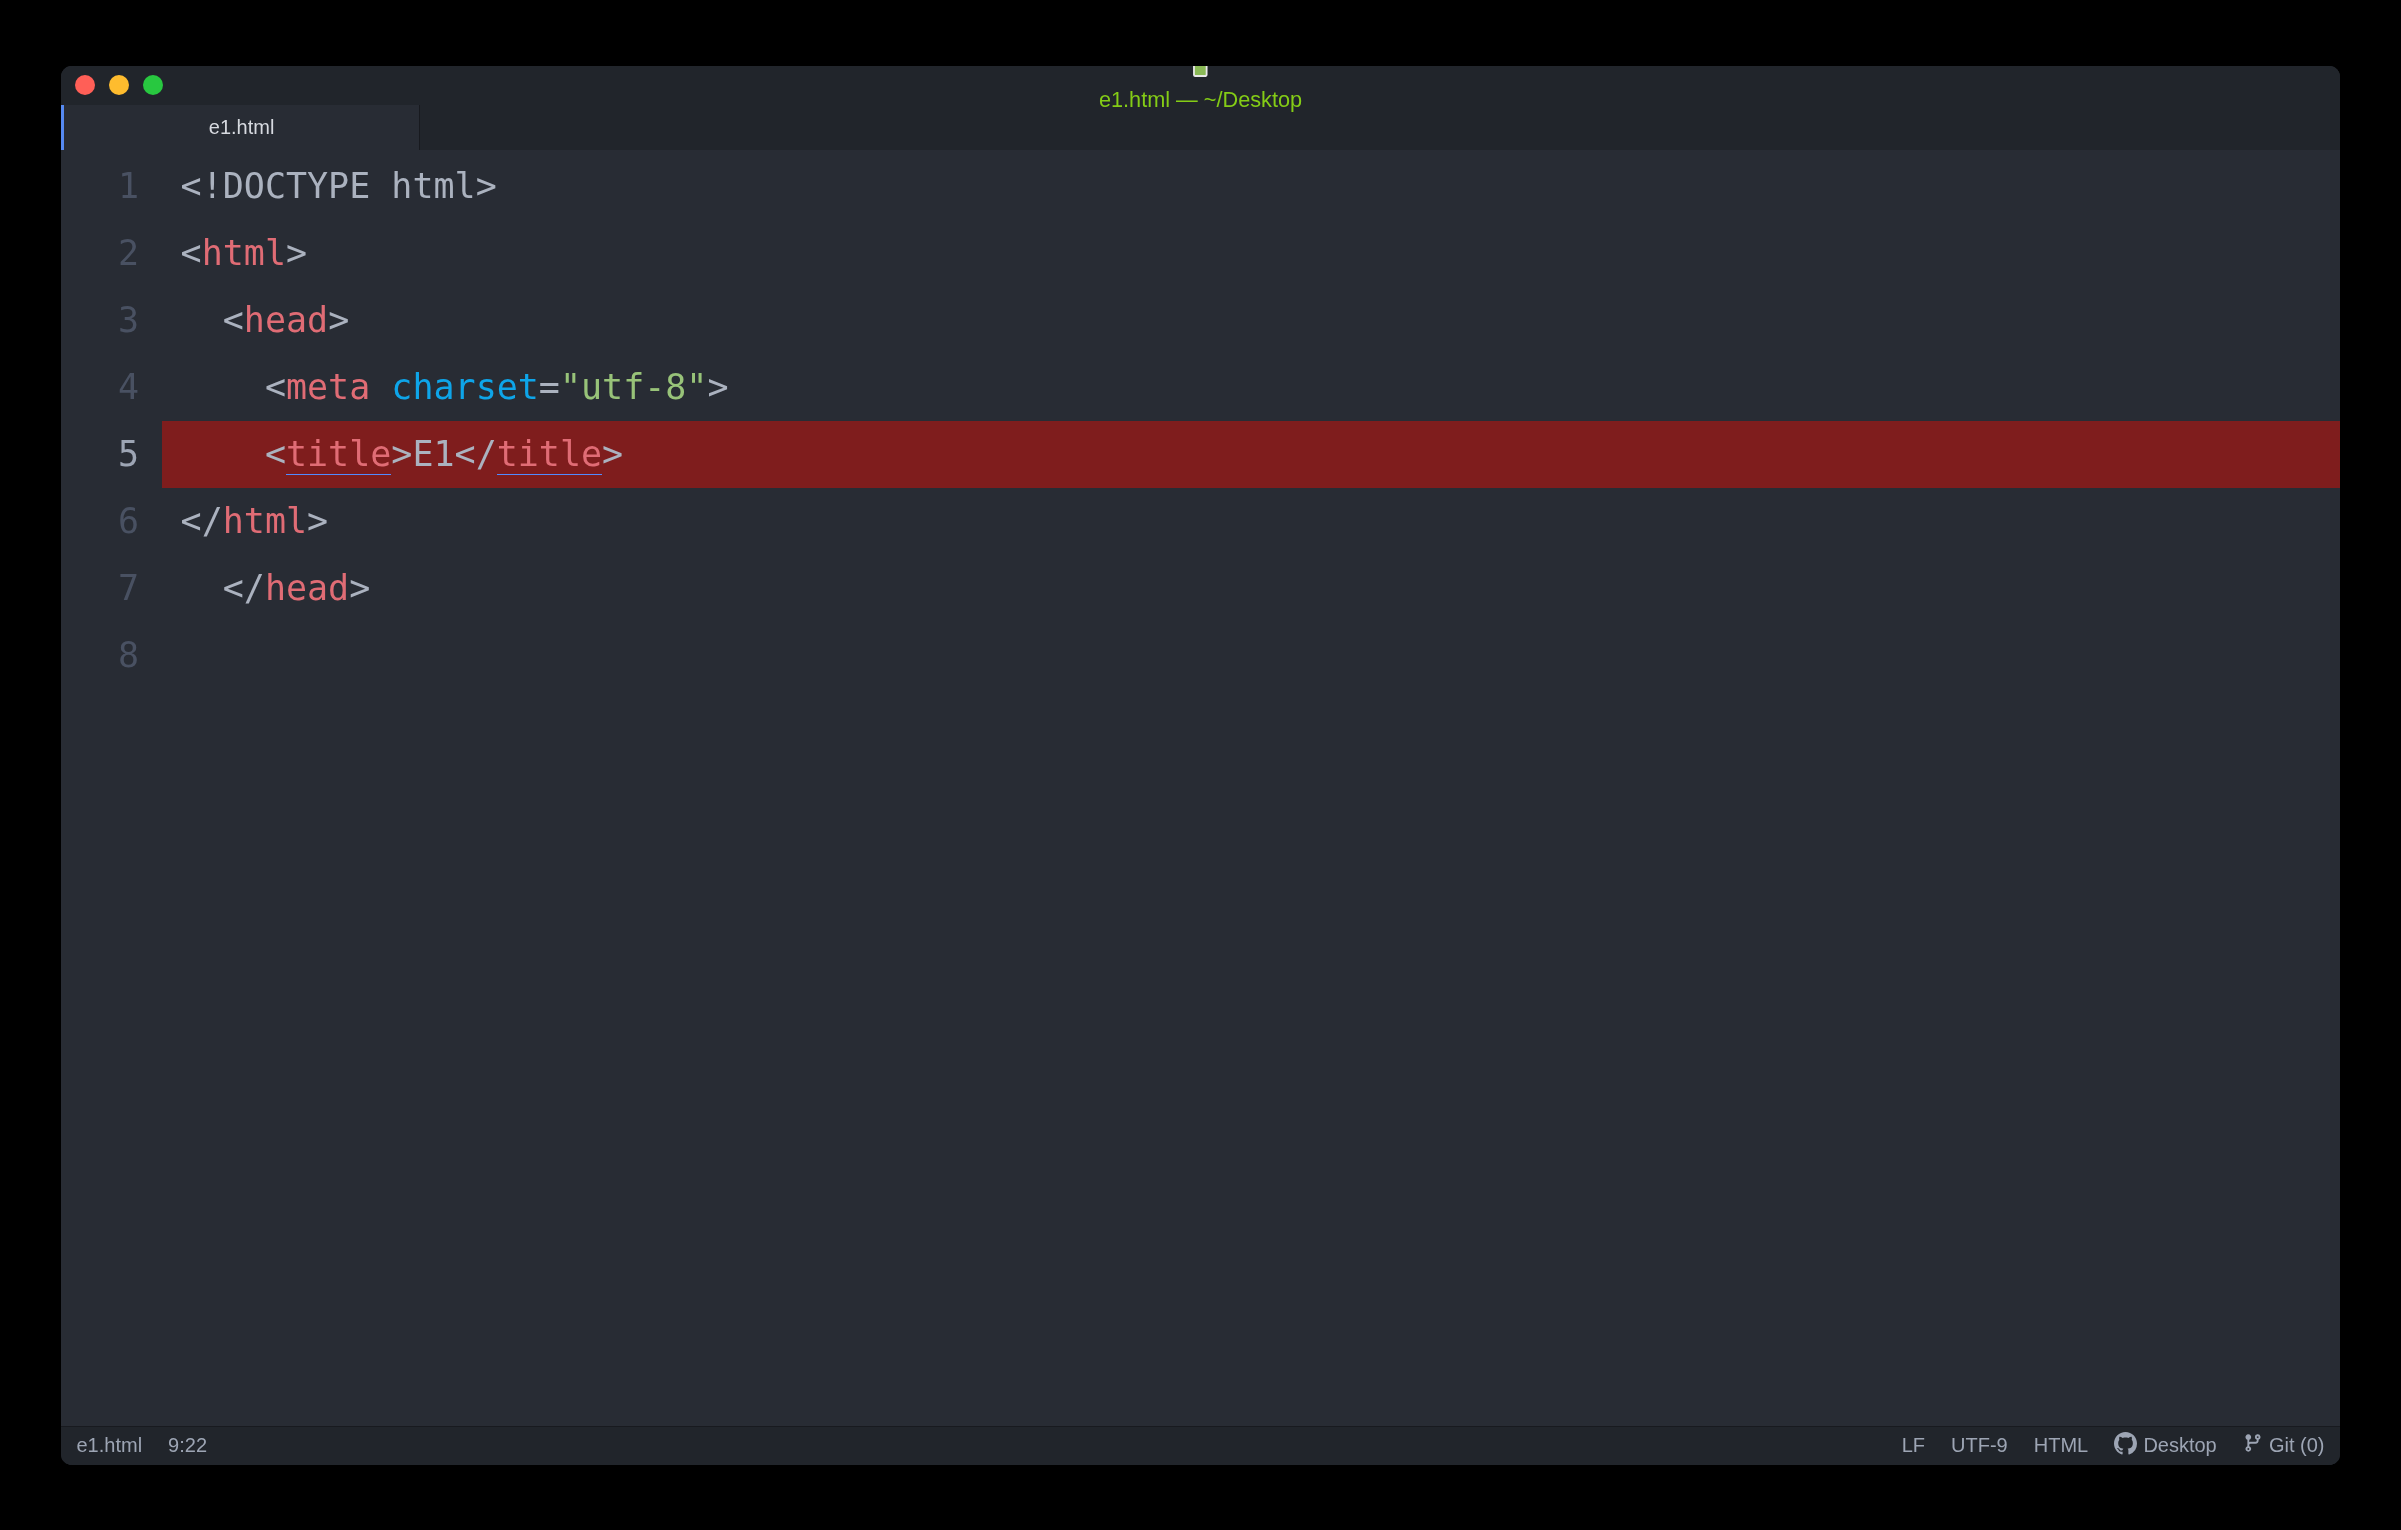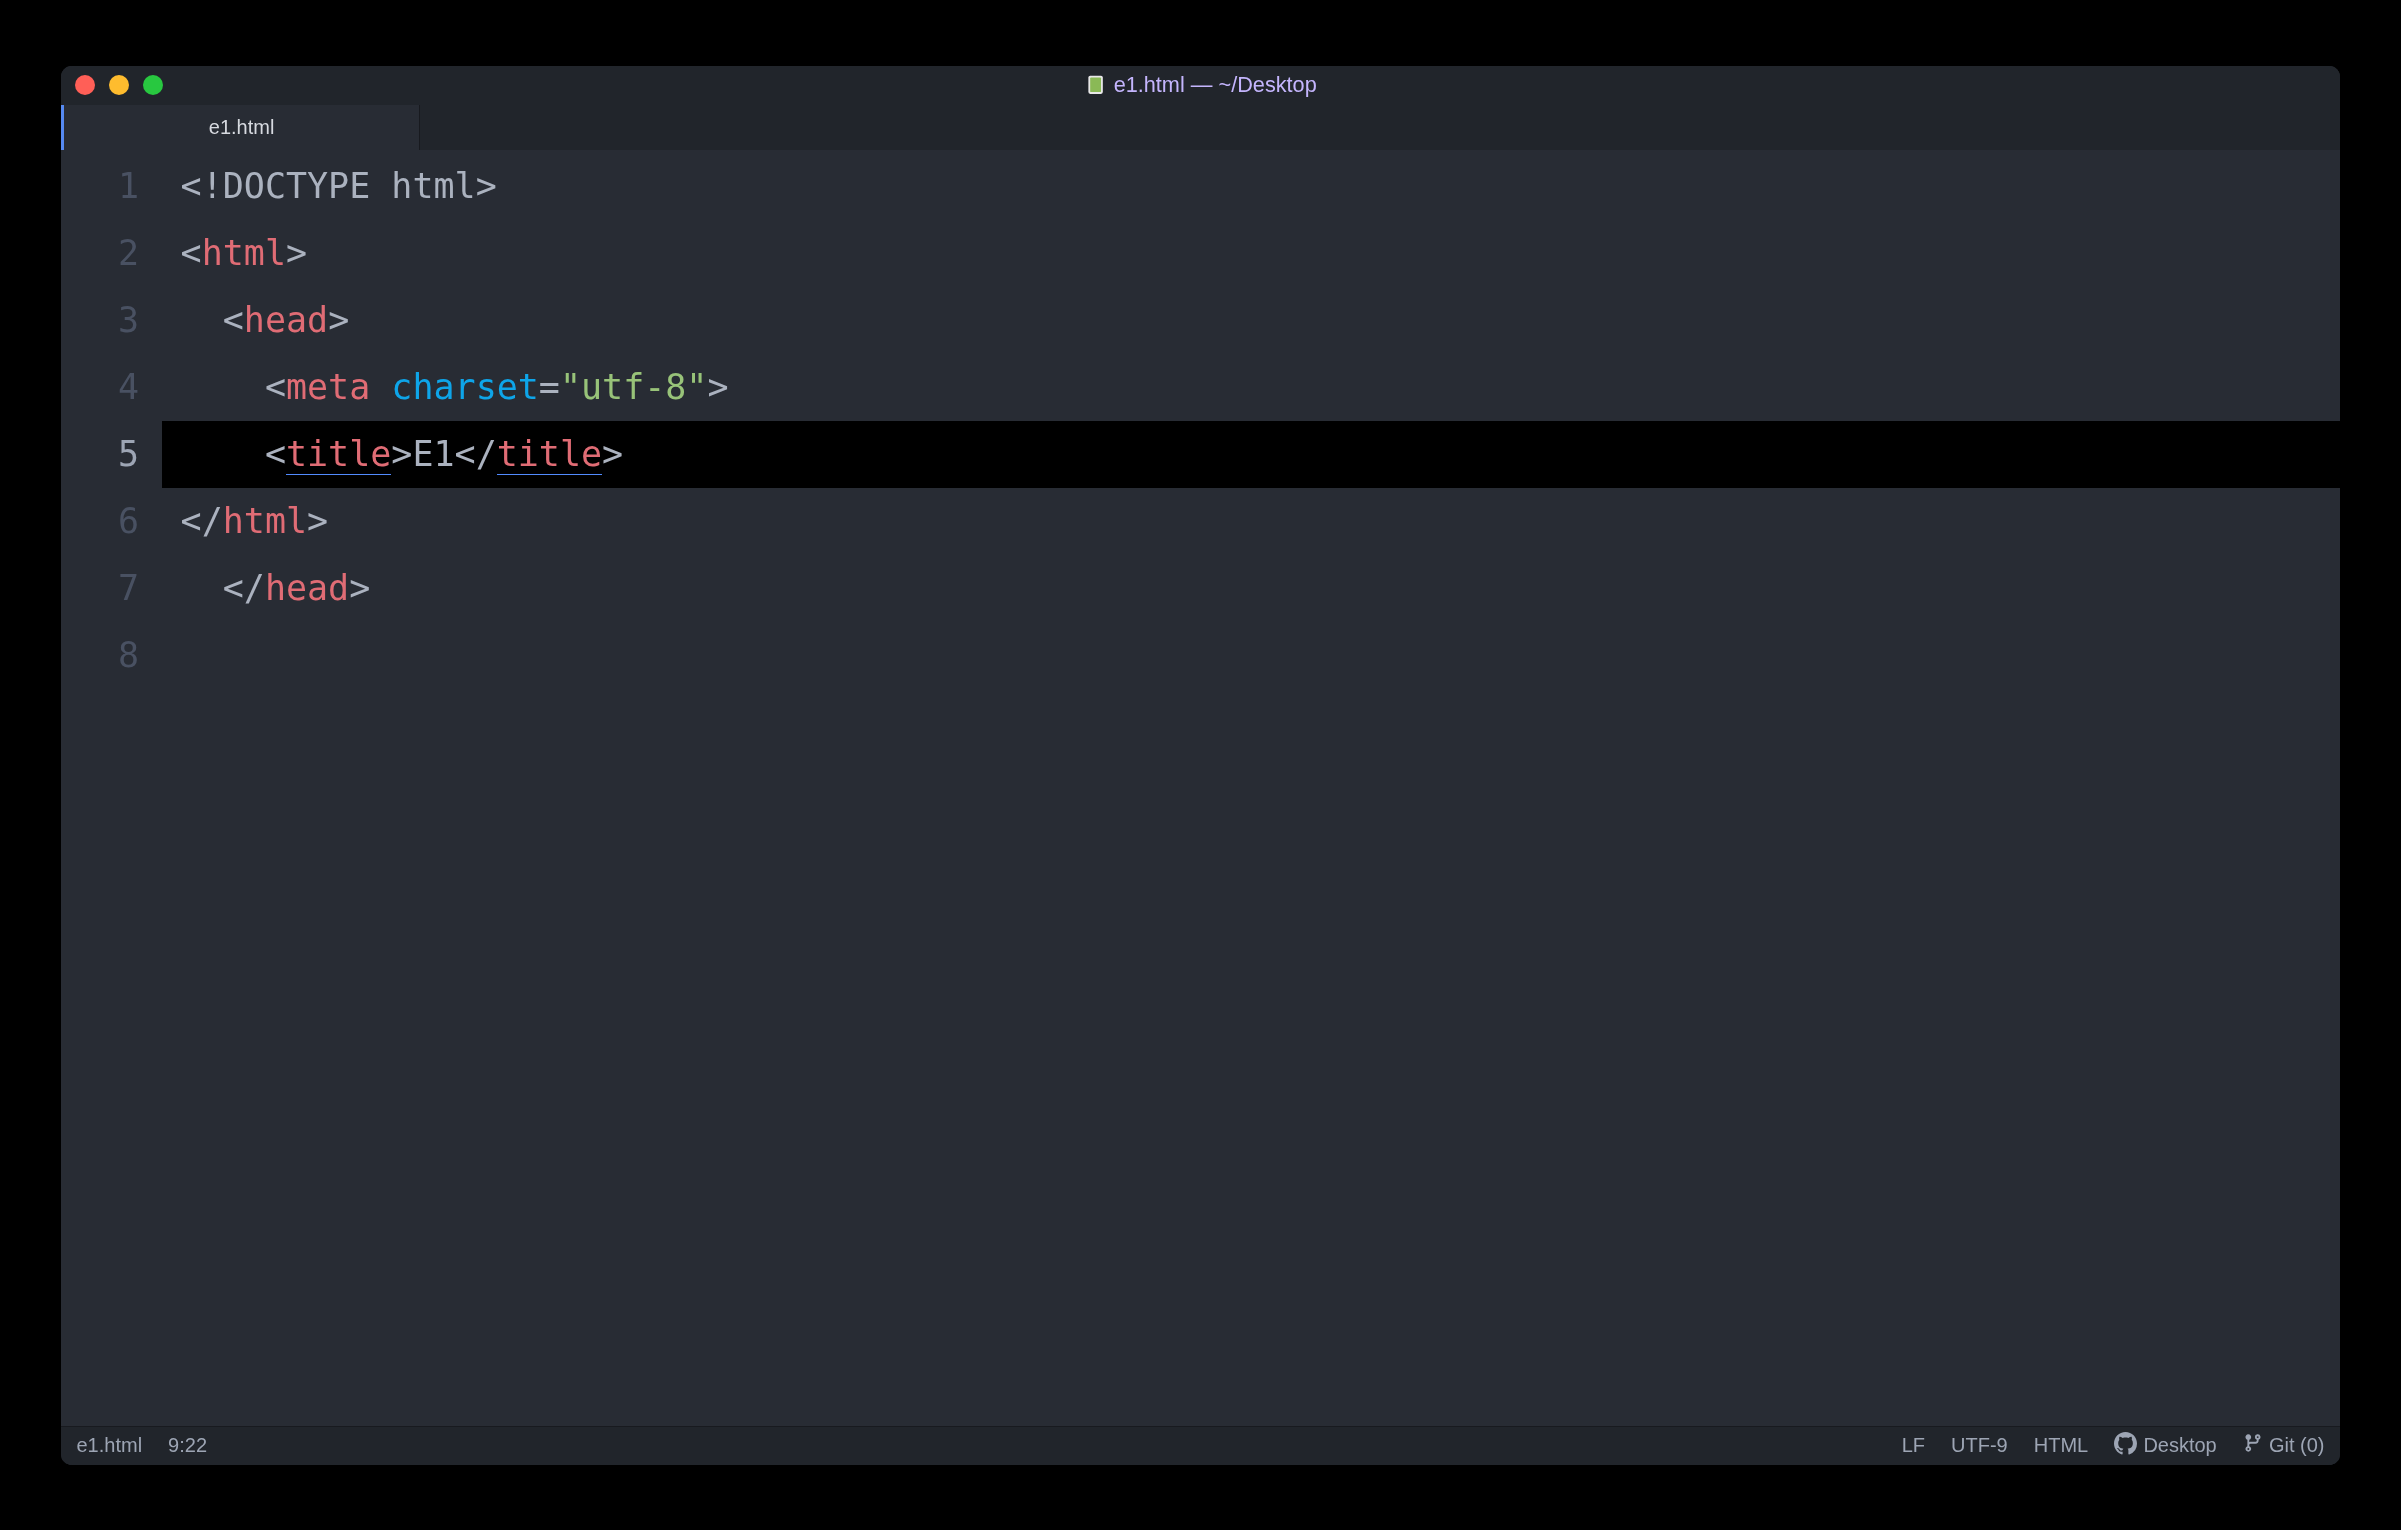--- a/index.html
+++ b/index.html
@@ -53,25 +53,26 @@
     }
     
     .traffic-light.red { background: #ff5f57; }
     .traffic-light.yellow { background: #febc2e; }
     .traffic-light.green { background: #28c840; }
     
     .titlebar-title {
       position: absolute;
       left: 50%;
       transform: translateX(-50%);
-      color: #c4b5fd;
+      color: #84cc16;
       font-size: 21.7px;
       display: flex;
       align-items: center;
       gap: 7.7px;
+      flex-direction: column;
     }
     
     .file-icon {
       width: 21.7px;
       height: 21.7px;
       display: inline-flex;
       align-items: center;
       justify-content: center;
     }
     
@@ -131,21 +132,21 @@
     }
     
     .code-line {
       height: 67px;
       white-space: pre;
       padding-left: 18.6px;
       position: relative;
     }
     
     .code-line.current {
-      background: #000000;
+      background: #7f1d1d;
     }
     
     .code-line.current::before {
       content: '';
       position: absolute;
       left: -101px;
       top: 0;
       width: 101px;
       height: 100%;
       background: #2c313c;

